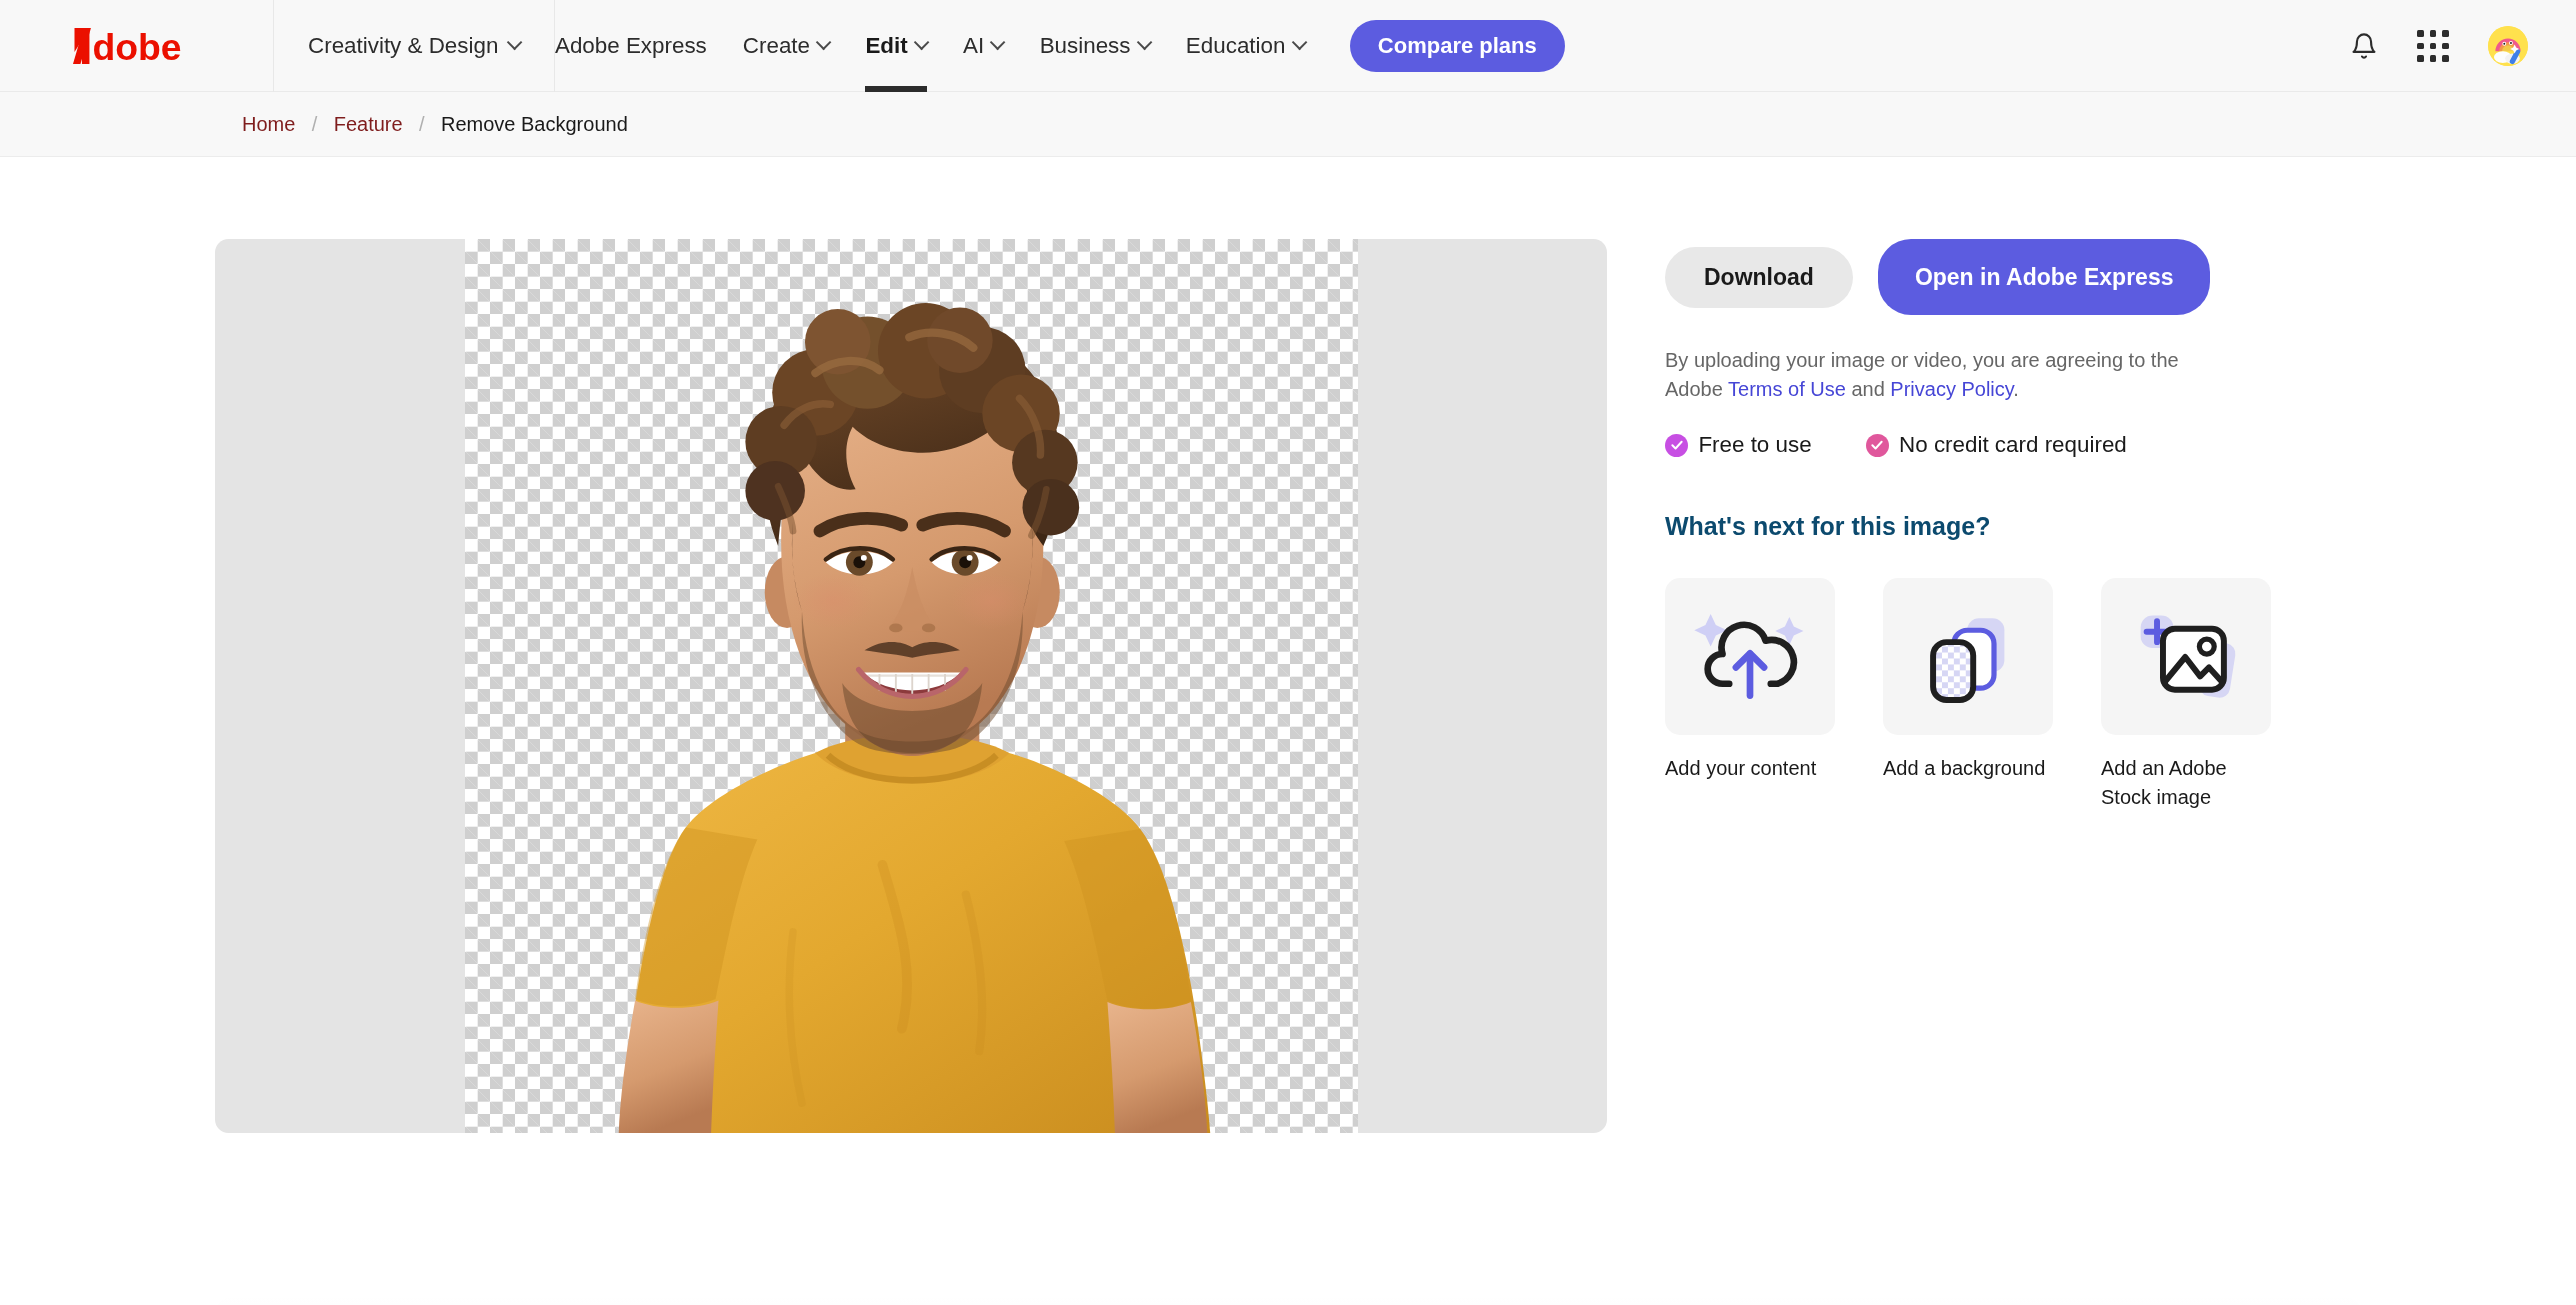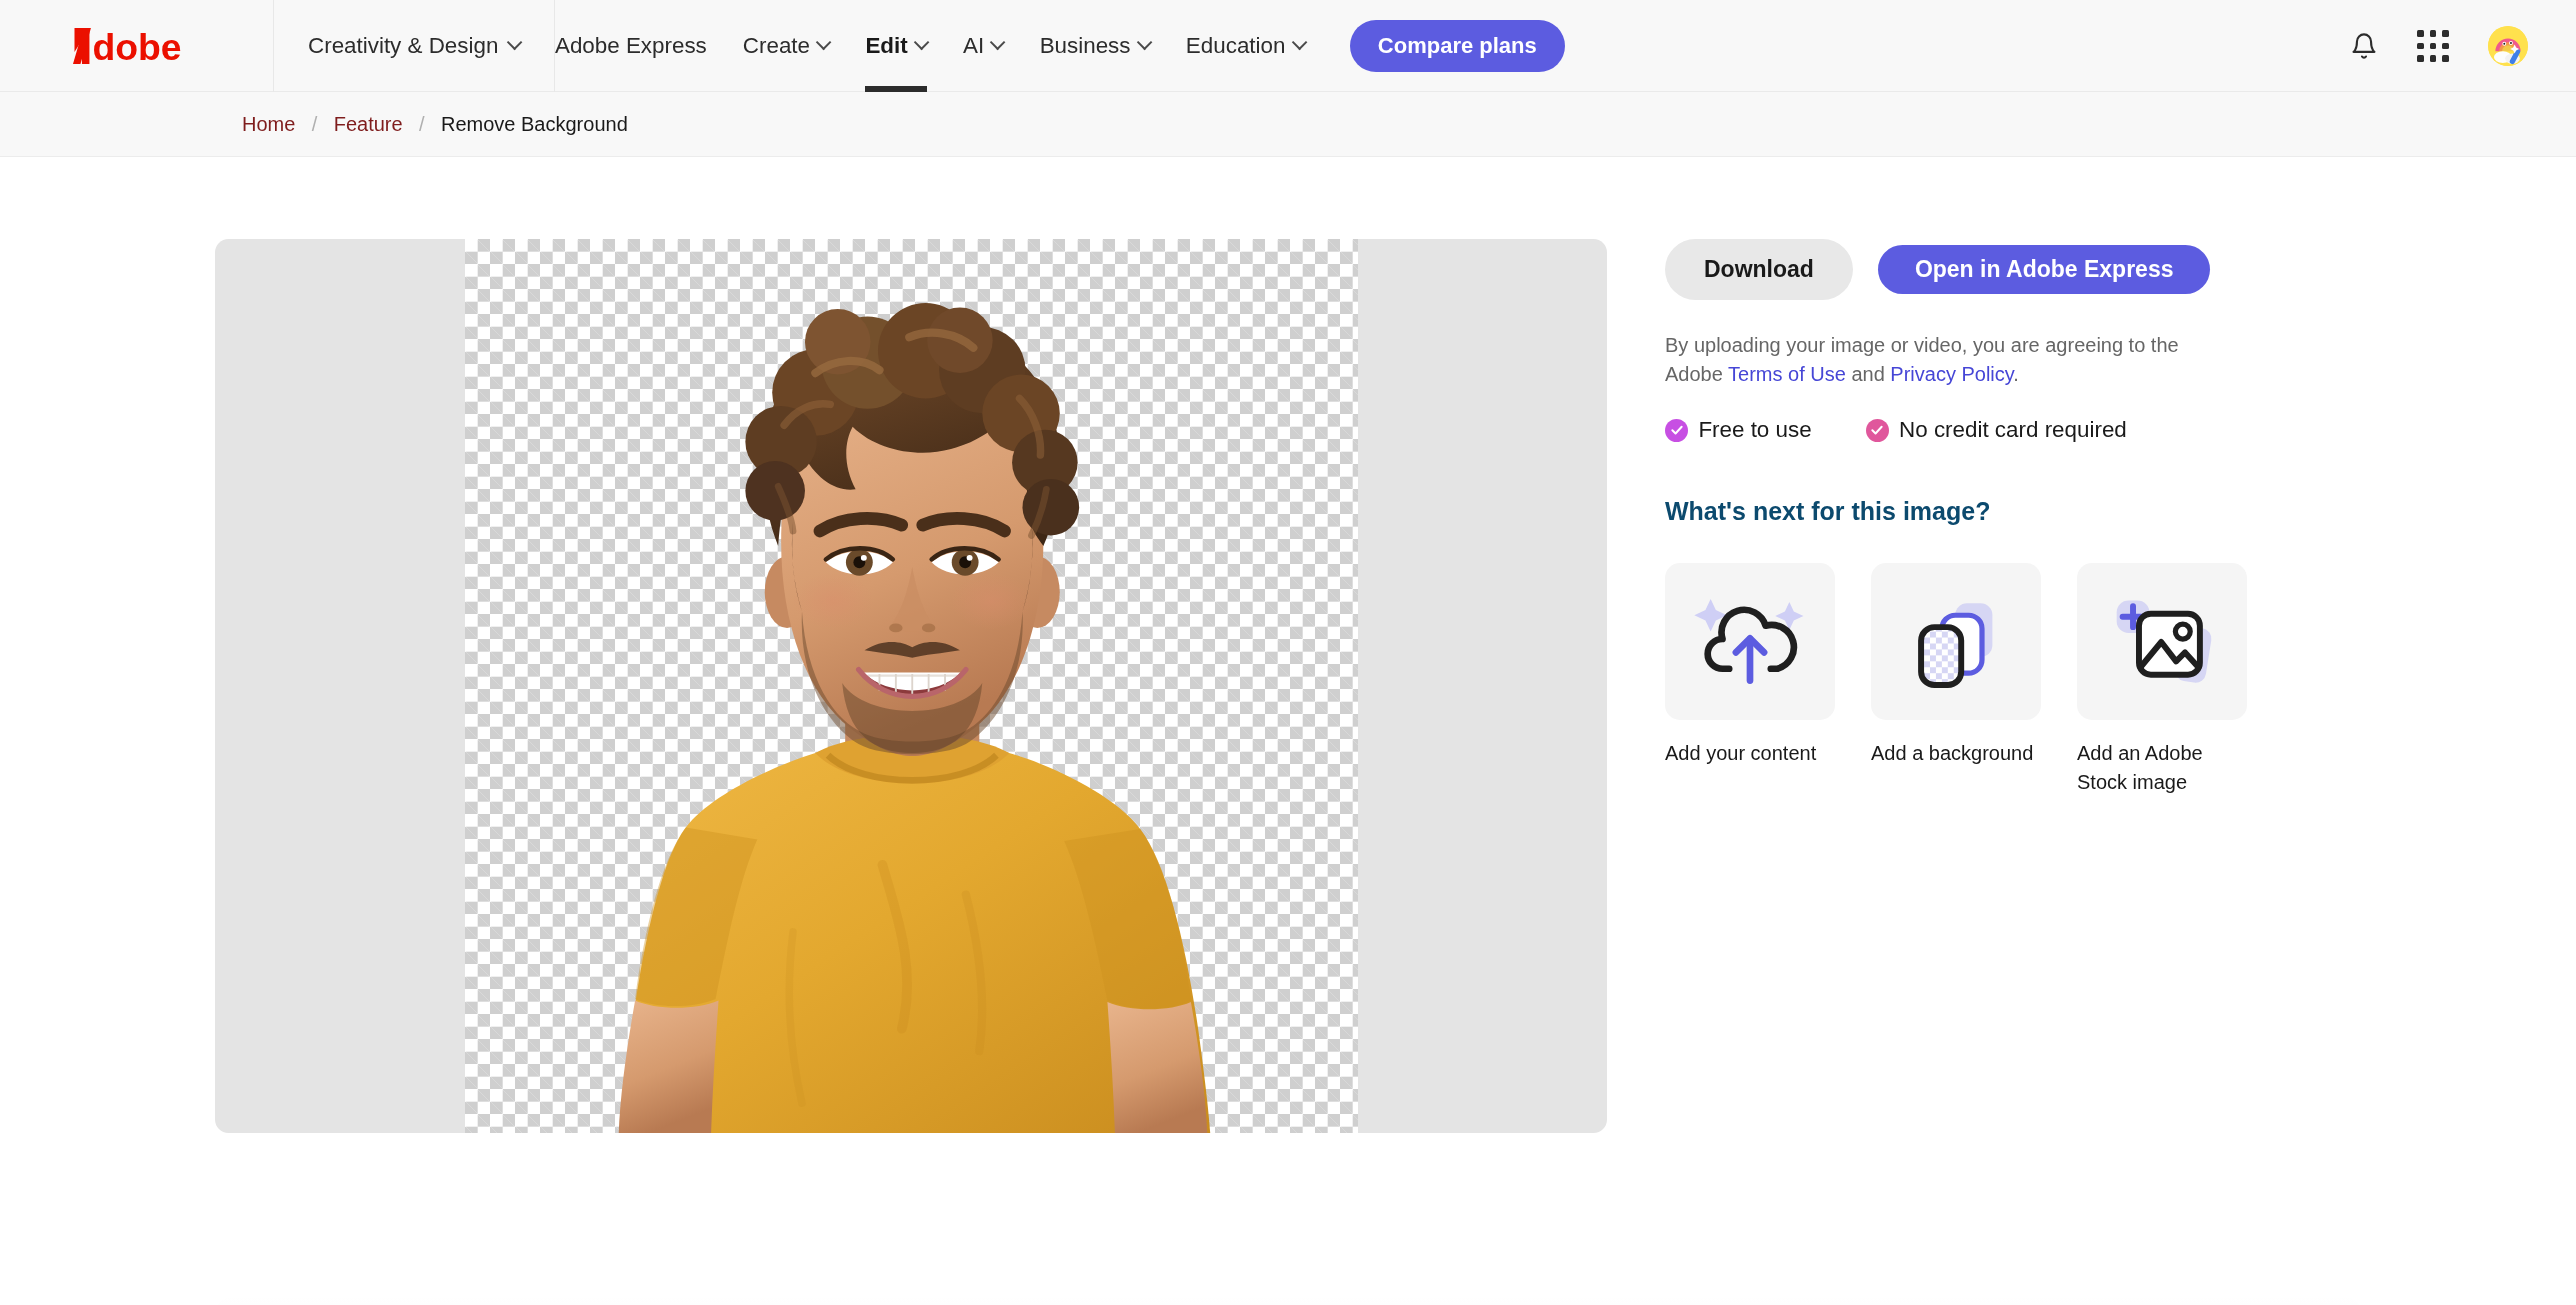--- a/index.html
+++ b/index.html
@@ -123,21 +123,21 @@
   .btn-download {
     background: #e8e8e8; color: #1a1a1a;
     font-size: 23px; font-weight: bold;
     height: 61px; padding: 0 39px;
     border: none; border-radius: 33px; cursor: pointer;
     font-family: "Liberation Sans", sans-serif;
   }
   .btn-express {
     background: #5c5ce0; color: #ffffff;
     font-size: 23px; font-weight: bold;
-    height: 49px; padding: 0 37px;
+    height: 76px; padding: 0 37px;
     border: none; border-radius: 33px; cursor: pointer;
     font-family: "Liberation Sans", sans-serif;
   }
   .legal {
     margin-top: 31px;
     font-size: 20px; line-height: 1.45; color: #666666;
     max-width: 566px;
   }
   .legal a { color: #4646d6; text-decoration: none; cursor: pointer; }
   .badges { margin-top: 28px; display: flex; align-items: flex-end; gap: 54px; }
@@ -147,21 +147,21 @@
     display: flex; align-items: center; justify-content: center;
     flex: none;
   }
   .badge-dot svg { display: block; }
   .badge-text { font-size: 22.4px; color: #1a1a1a; }
 
   .next-title {
     margin-top: 54px;
     font-size: 25px; font-weight: bold; color: #0c4a6e;
   }
-  .cards { margin-top: 37px; display: flex; gap: 36px; }
+  .cards { margin-top: 37px; display: flex; gap: 48px; }
   .card { width: 170px; }
   .card-tile {
     width: 170px; height: 157px;
     background: #f5f5f5; border-radius: 15px;
     display: flex; align-items: center; justify-content: center;
     cursor: pointer;
   }
   .card-label {
     margin-top: 19.4px;
     font-size: 20px; line-height: 1.42; color: #1a1a1a;

